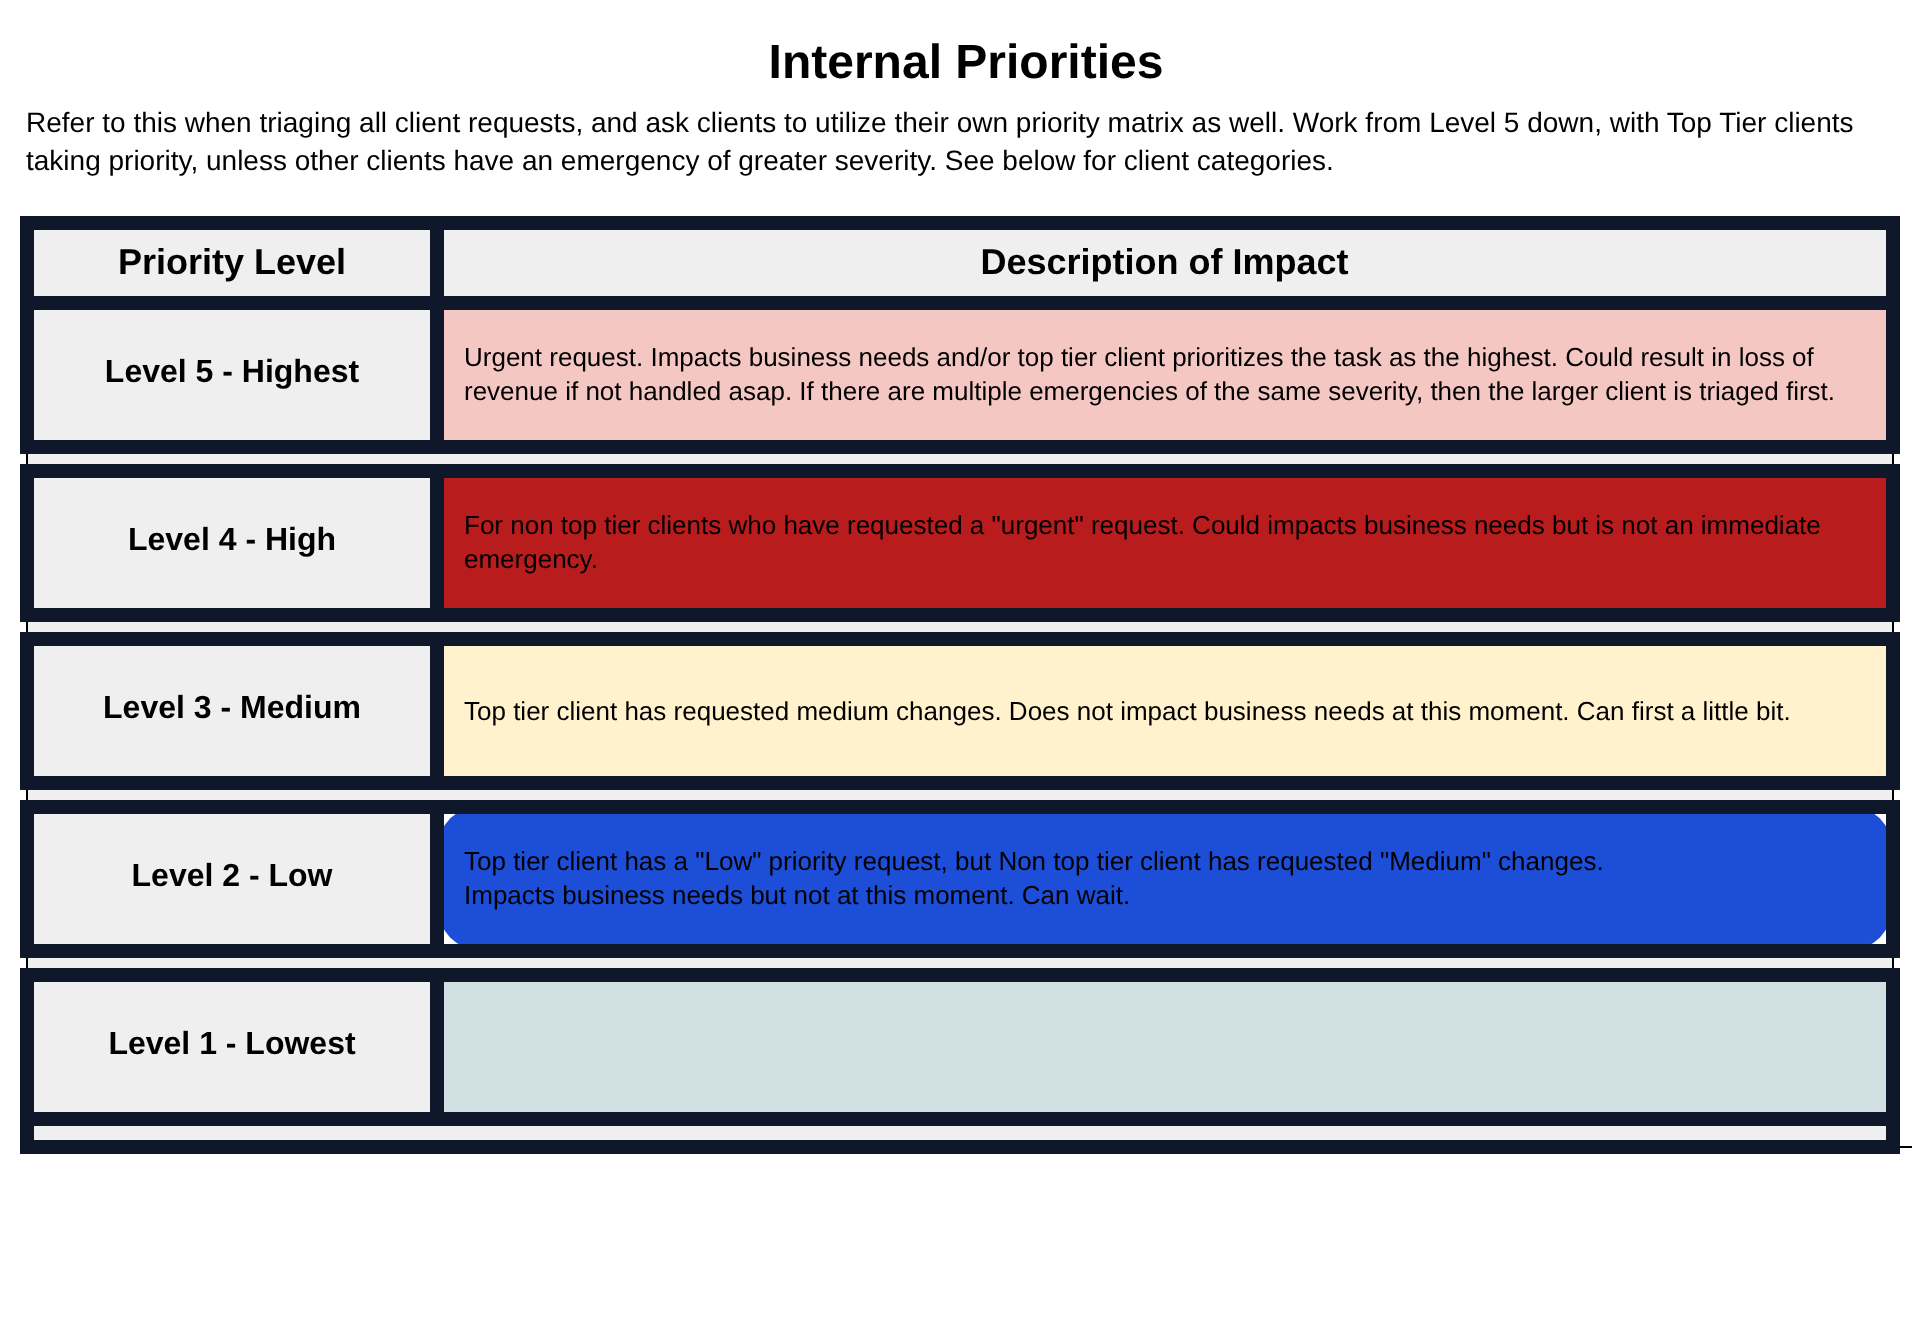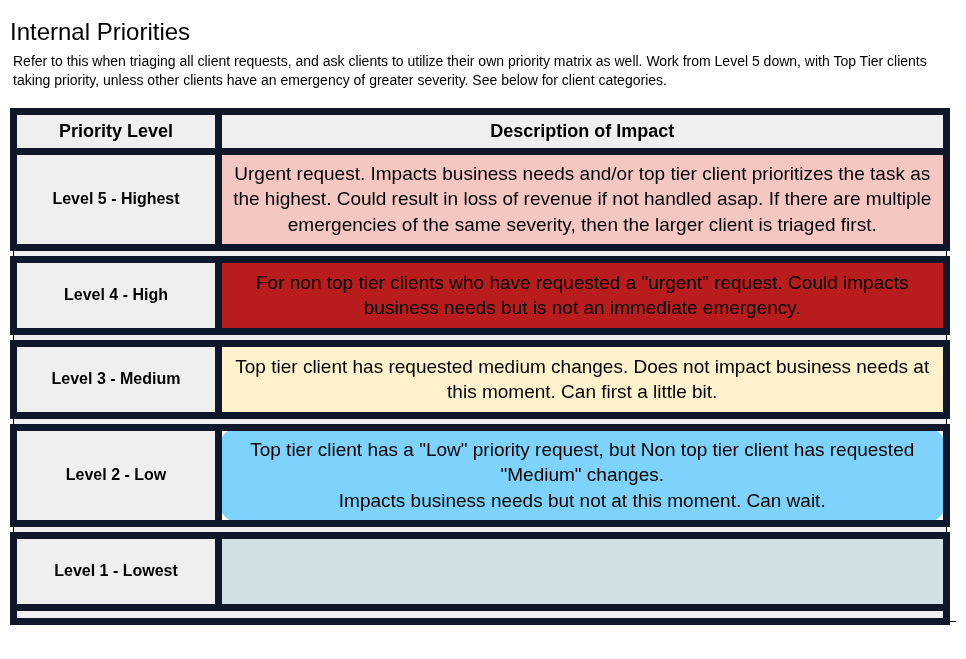--- a/index.html
+++ b/index.html
@@ -6,22 +6,23 @@
       box-sizing: border-box;
     }
     body {
       font-family: Arial, Helvetica, sans-serif;
       margin: 0;
       padding: 10px 10px 0 10px;
       background: #ffffff;
       color: #000000;
     }
     .page-title {
+      text-align: center;
       font-size: 24px;
-      font-weight: normal;
+      font-weight: bold;
       margin: 8px 0 6px 0;
     }
     .page-subtitle {
       text-align: left;
       font-size: 14px;
       margin: 0 auto 18px auto;
       line-height: 1.35;
       max-width: 940px;
     }
     .priority-table {
@@ -56,30 +57,29 @@
       border:none;
       border-left:1px solid #000;
     }
     .level-cell {
       background: #efefef;
       font-weight: bold;
       font-size: 16px;
       text-align: center;
     }
     .desc-cell {
-      font-size: 19px;
-      text-align: center;
+      font-size: 13px;
       line-height: 1.35;
       padding: 14px 14px;
     }
     
     .tint-5 { background: #f4c7c3; }
     .tint-4 { background: #b91c1c; }
     .tint-3 { background: #fff2cc; }
-    .tint-2 { background: #7dd3fc; border-radius: 21px; }
+    .tint-2 { background: #1d4ed8; border-radius: 21px; }
     .tint-1 { background: #d0e0e3; }
     .spacer-row td {
       background: #efefef;
       height: 12px;
       padding: 0;
     }
     .spacer-row td.spacer-span {
       border-left: 1px solid #000;
       border-right: 1px solid #000;
       border-top: 1px solid #000;

